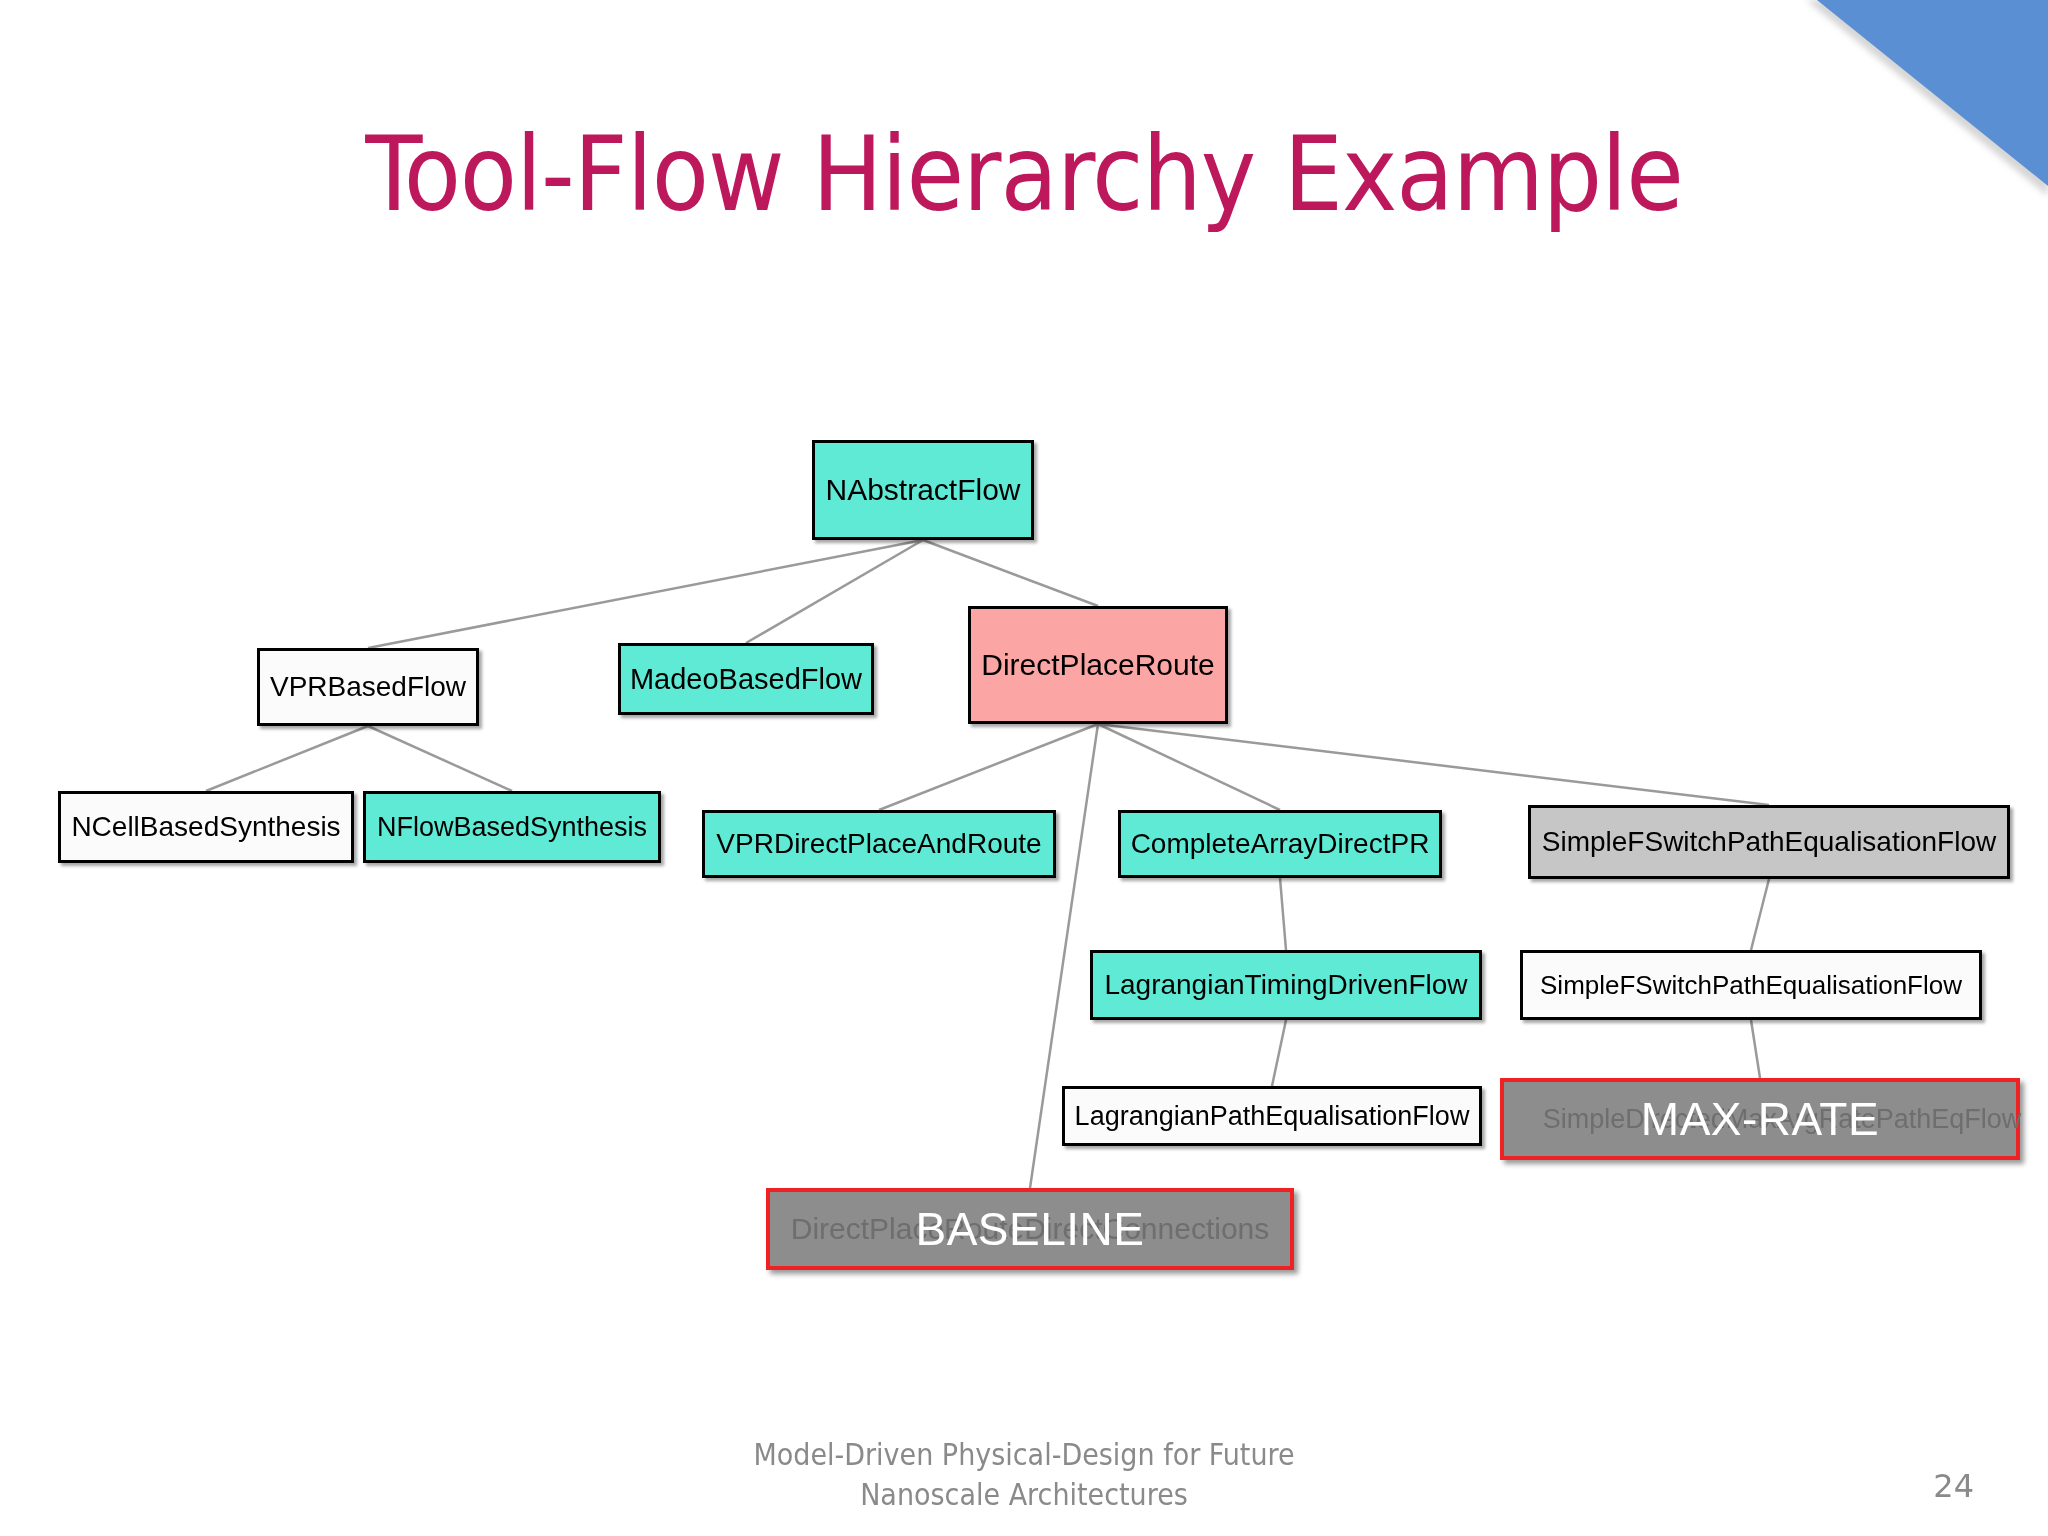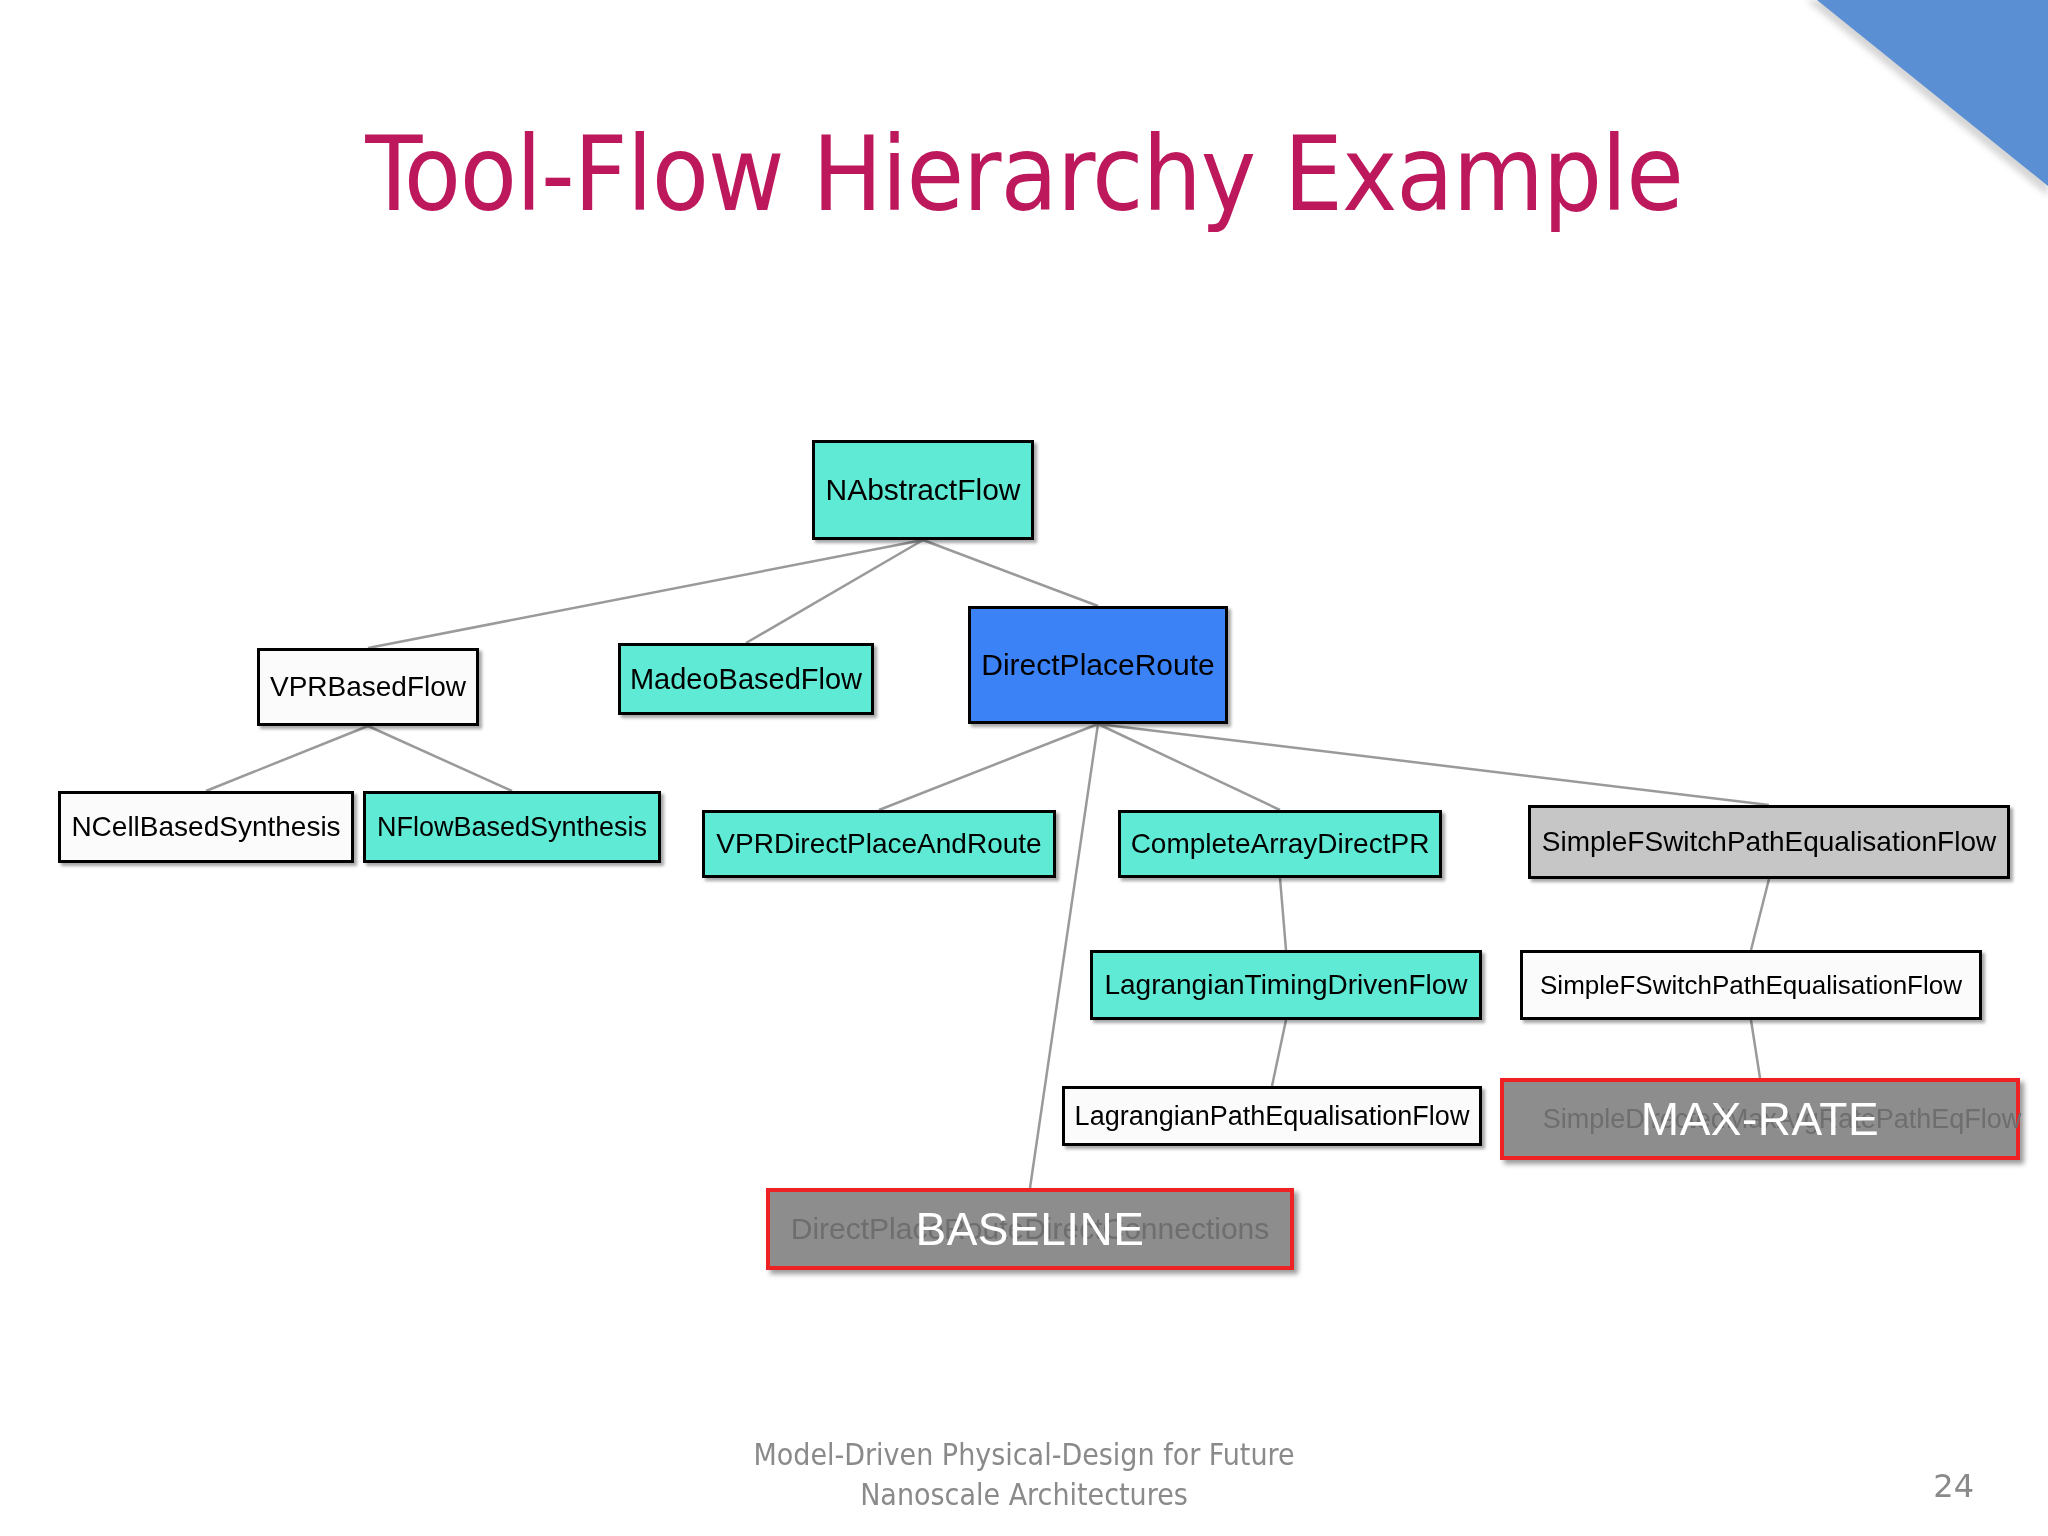--- a/index.html
+++ b/index.html
@@ -88,21 +88,21 @@
     justify-content: center;
     font-family: "Liberation Sans", sans-serif;
     font-size: 30px;
     color: #000000;
     white-space: nowrap;
     box-shadow: 3px 3px 3px rgba(0,0,0,0.35);
   }
   .node.fill-white   { background: #fbfbfb; }
   .node.fill-light   { background: #5eead4; }
   .node.fill-mid     { background: #c6c6c6; }
-  .node.fill-dark    { background: #3b82f6; }
+  .node.fill-dark    { background: #fca5a5; }
 
   
   .node.highlight {
     border: 4px solid #ee2222;
     background: #8d8d8d;
     box-shadow: 4px 4px 5px rgba(0,0,0,0.4);
   }
   .node.highlight .under-label {
     color: #6e6e6e;
   }

